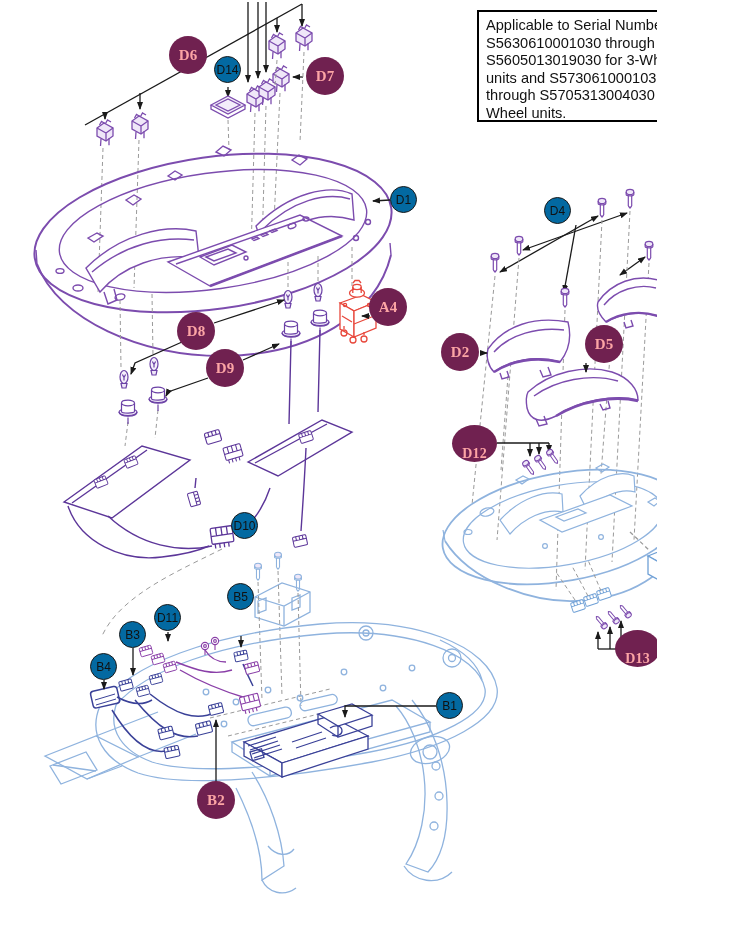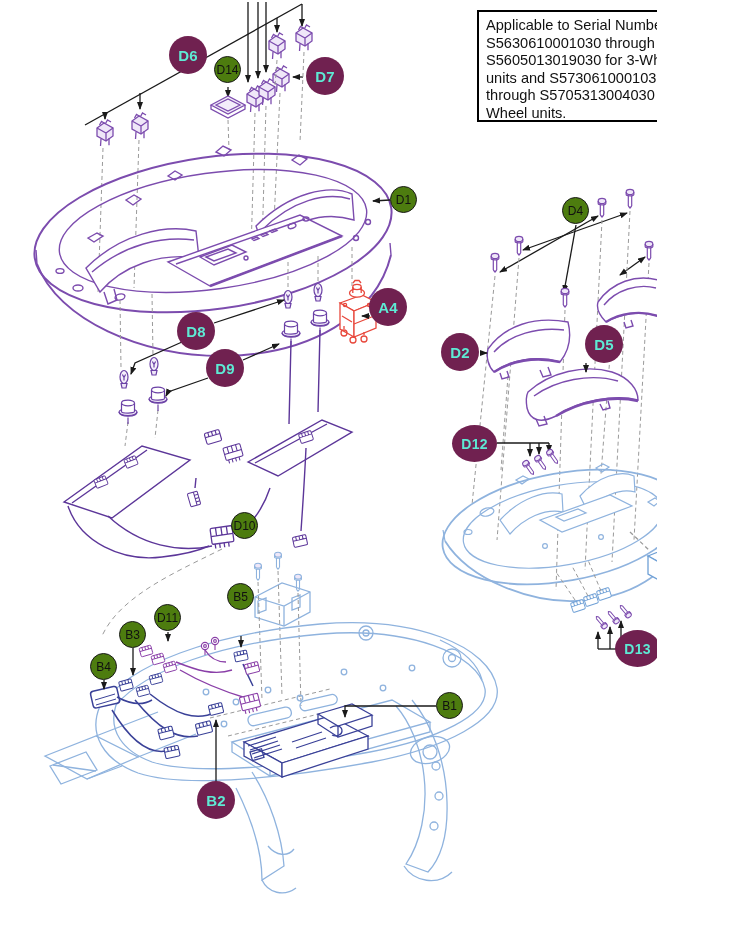--- a/index.html
+++ b/index.html
@@ -1,23 +1,23 @@
 <!DOCTYPE html>
 <html><head>
 <meta charset="utf-8">
 <style>
   html,body{margin:0;padding:0;background:#fff;}
   #stage{position:relative;width:657px;height:928px;background:#fff;overflow:hidden;
          font-family:"Liberation Sans",sans-serif;}
   #art{position:absolute;left:0;top:0;}
   .badge{position:absolute;width:38px;height:38px;border-radius:50%;background:#702150;
-         color:#5eead4;display:flex;align-items:center;justify-content:center;
-         font-weight:bold;font-size:15px;letter-spacing:.2px;}
-  .badge.wide{width:45px;height:37px;font-size:14px;}
-  .circ{position:absolute;width:27px;height:27px;border-radius:50%;background:#4d7c0f;
+         color:#fca5a5;display:flex;align-items:center;justify-content:center;
+         font-weight:bold;font-size:15px;letter-spacing:.2px;font-family:Liberation Serif, serif;}
+  .badge.wide{width:45px;height:37px;font-size:14px;align-items:flex-end;}
+  .circ{position:absolute;width:27px;height:27px;border-radius:50%;background:#0369a1;
         border:1.5px solid #1a1a1a;box-sizing:border-box;color:#111;
         display:flex;align-items:center;justify-content:center;font-size:12px;}
   .notebox{position:absolute;left:477px;top:10px;width:246px;height:112px;box-sizing:border-box;
            border:2px solid #000;padding:5px 7px;font-size:14.6px;line-height:1.2;color:#111;}
 </style>
 </head>
 <body>
 
 <div id="stage">
 
@@ -486,21 +486,21 @@
 <div class="badge" style="left:197px;top:781px">
       <span>B2</span>
     </div>
 
 <div class="circ" style="left:214px;top:56px">
       <span>D14</span>
     </div>
 <div class="circ" style="left:390px;top:186px">
       <span>D1</span>
     </div>
-<div class="circ" style="left:562px;top:197px">
+<div class="circ" style="left:544px;top:197px">
       <span>D4</span>
     </div>
 <div class="circ" style="left:231px;top:512px">
       <span>D10</span>
     </div>
 <div class="circ" style="left:154px;top:604px">
       <span>D11</span>
     </div>
 <div class="circ" style="left:119px;top:621px">
       <span>B3</span>

